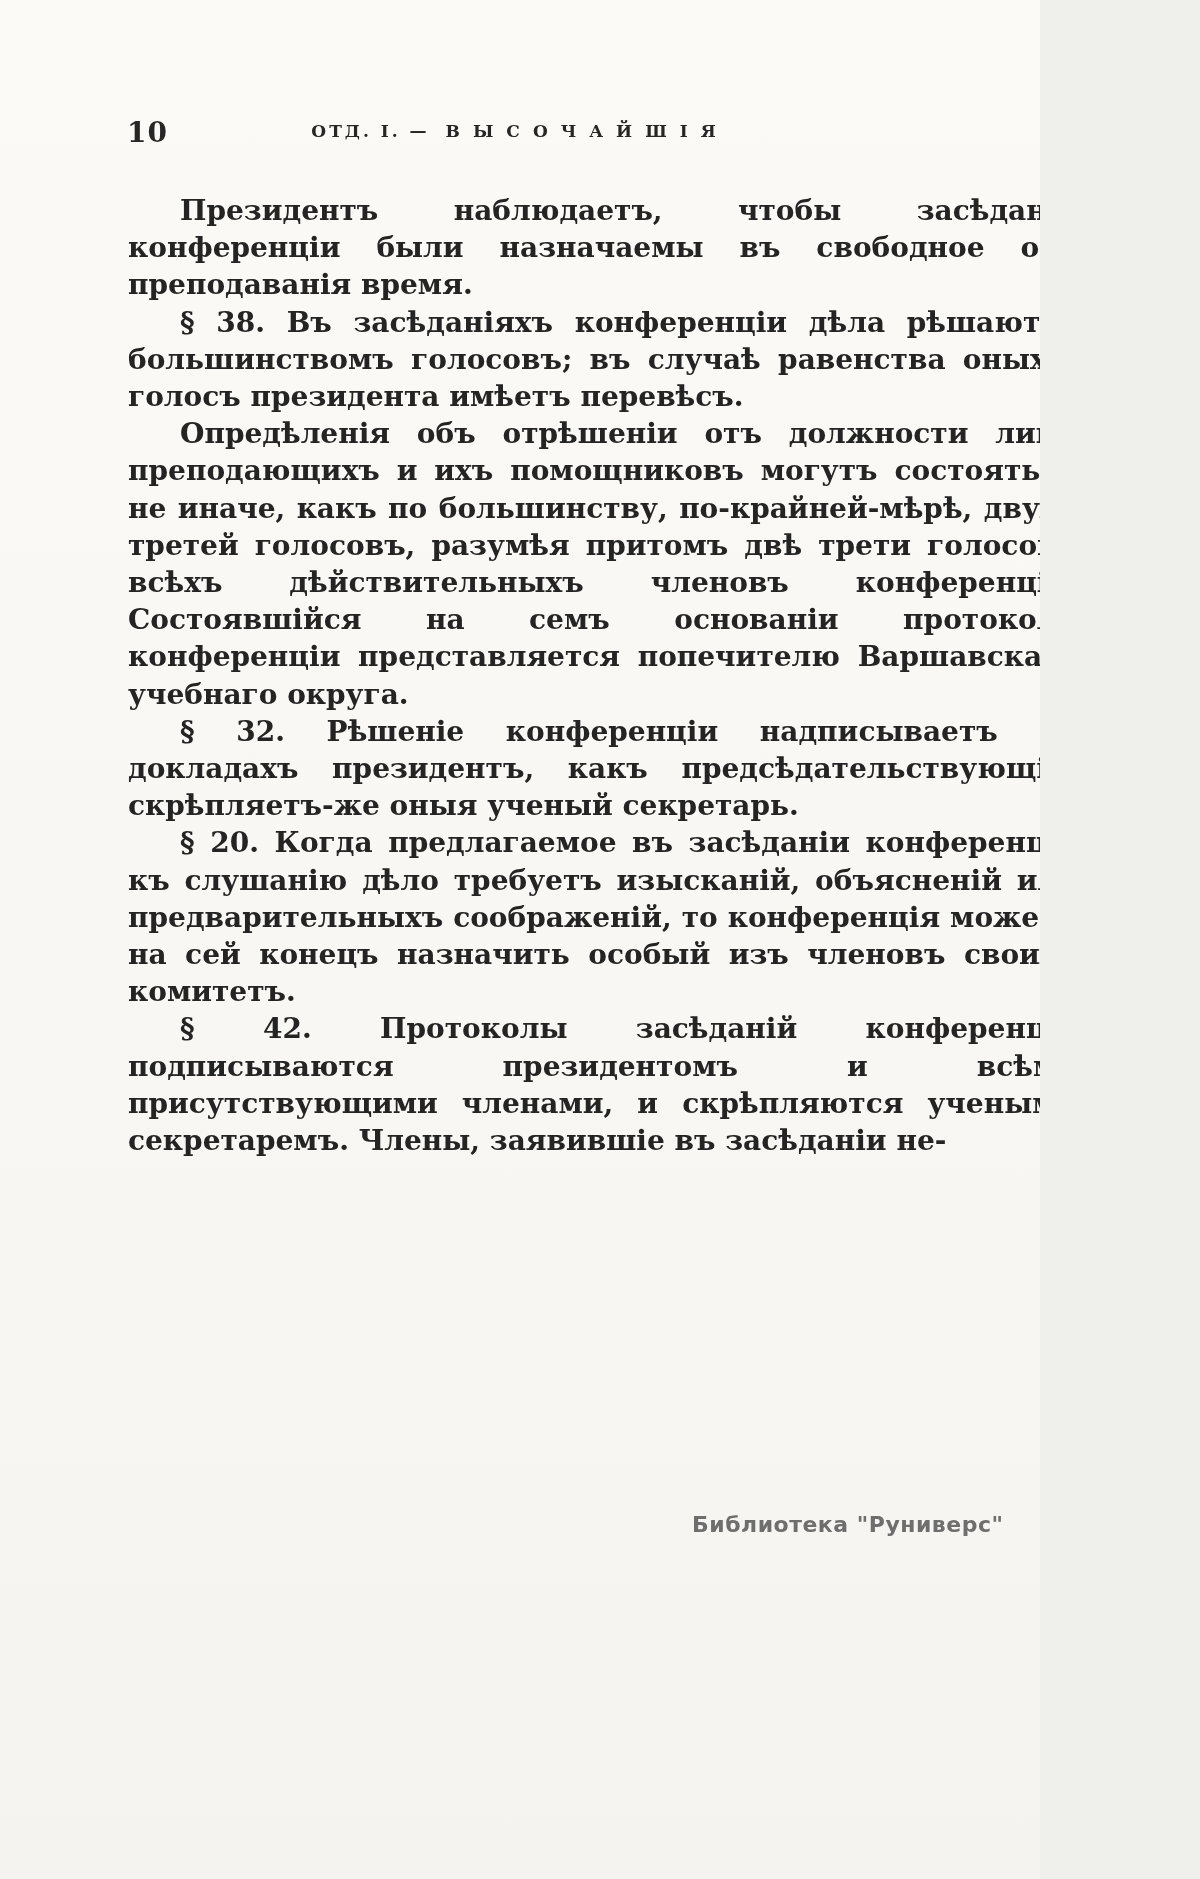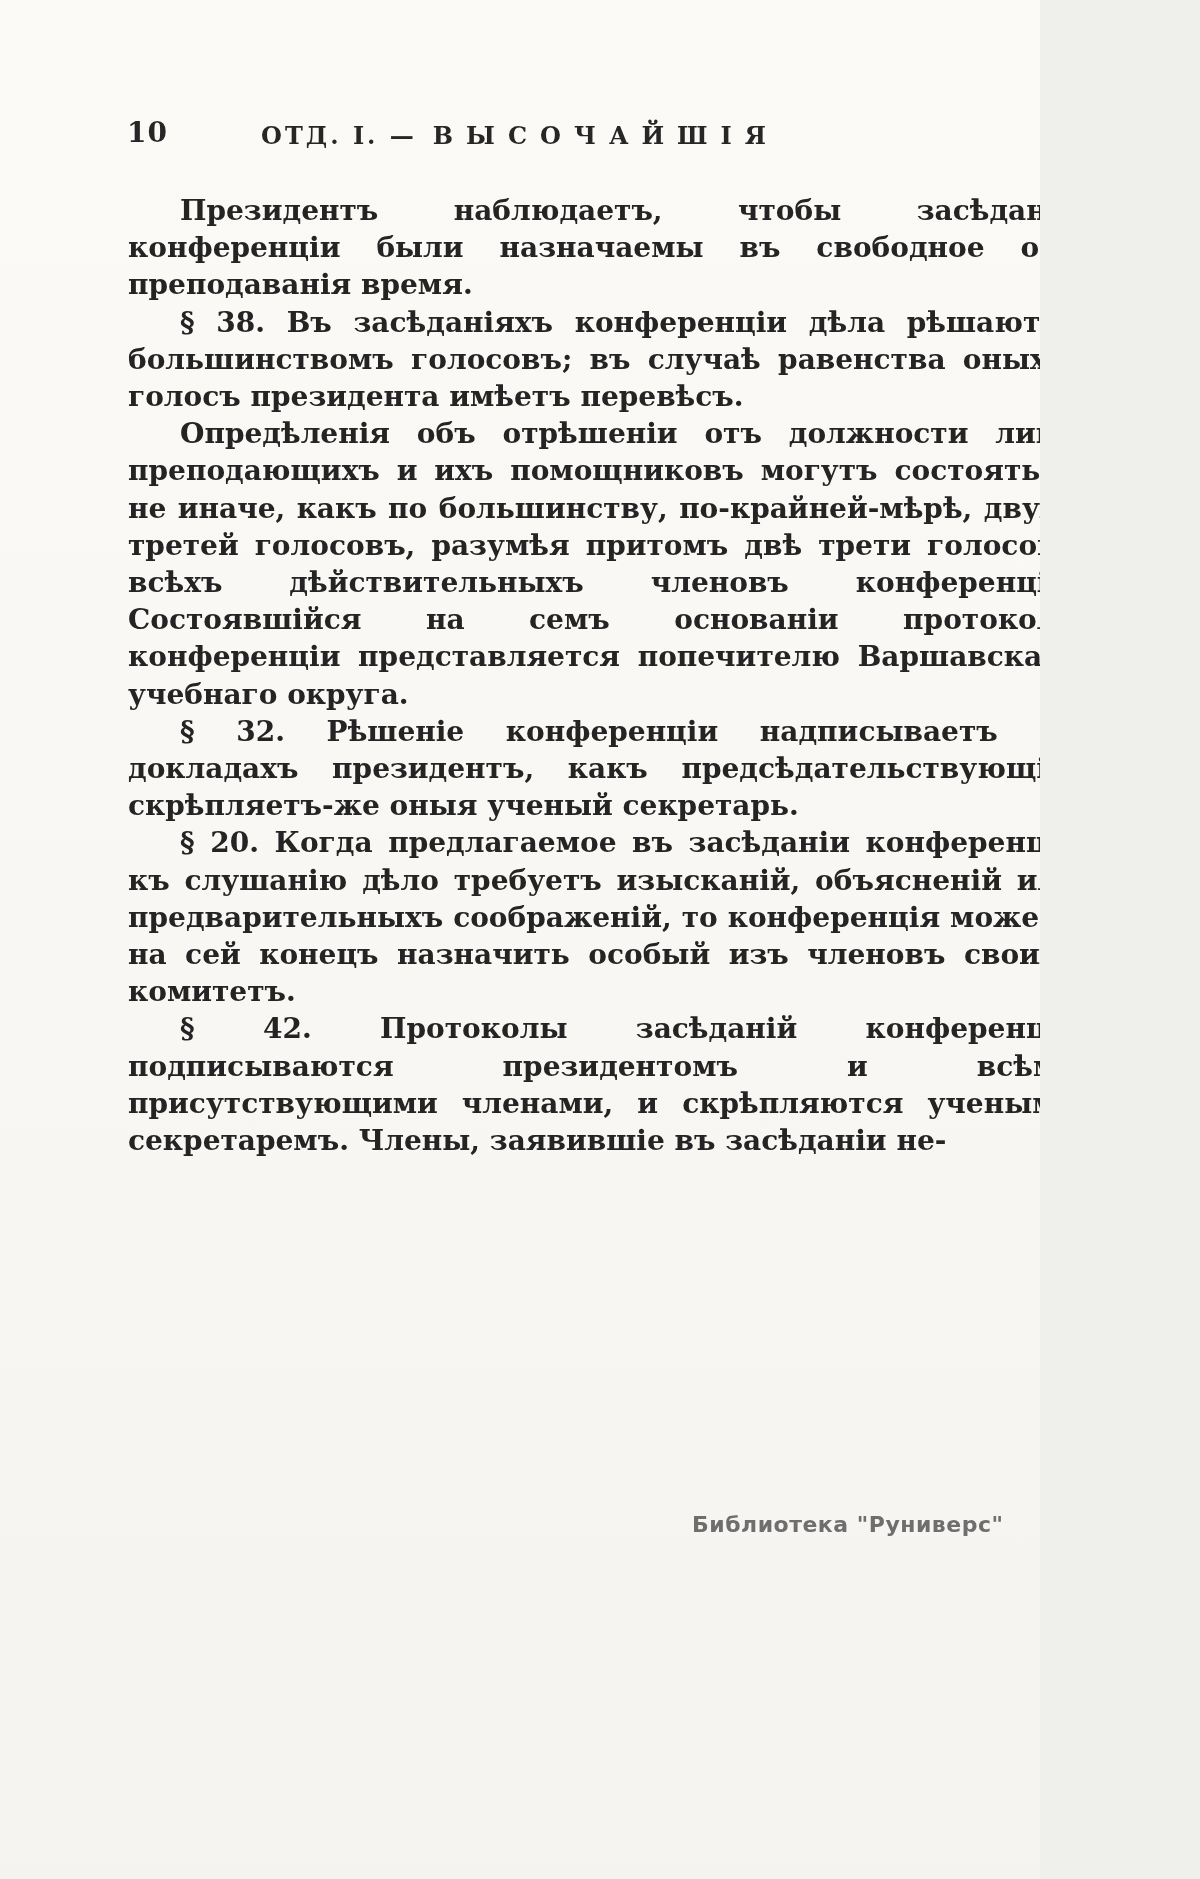--- a/index.html
+++ b/index.html
@@ -25,21 +25,21 @@
     font-weight: bold;
     letter-spacing: 1px;
   }
   .running-header {
     position: absolute;
     top: 121px;
     left: 0;
     width: 100%;
     text-align: center;
     font-weight: bold;
-    font-size: 24px;
+    font-size: 17px;
     white-space: nowrap;
   }
   .hdr-prefix {
     letter-spacing: 3px;
     margin-right: 16px;
   }
   .hdr-title {
     letter-spacing: 13px;
   }
   .body-text {

